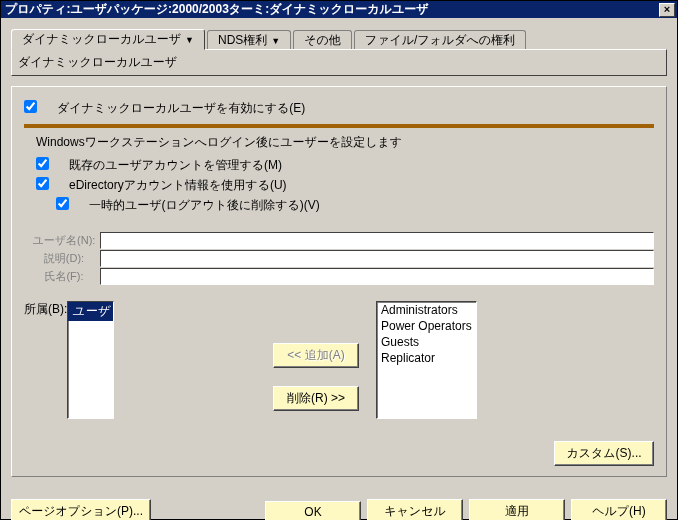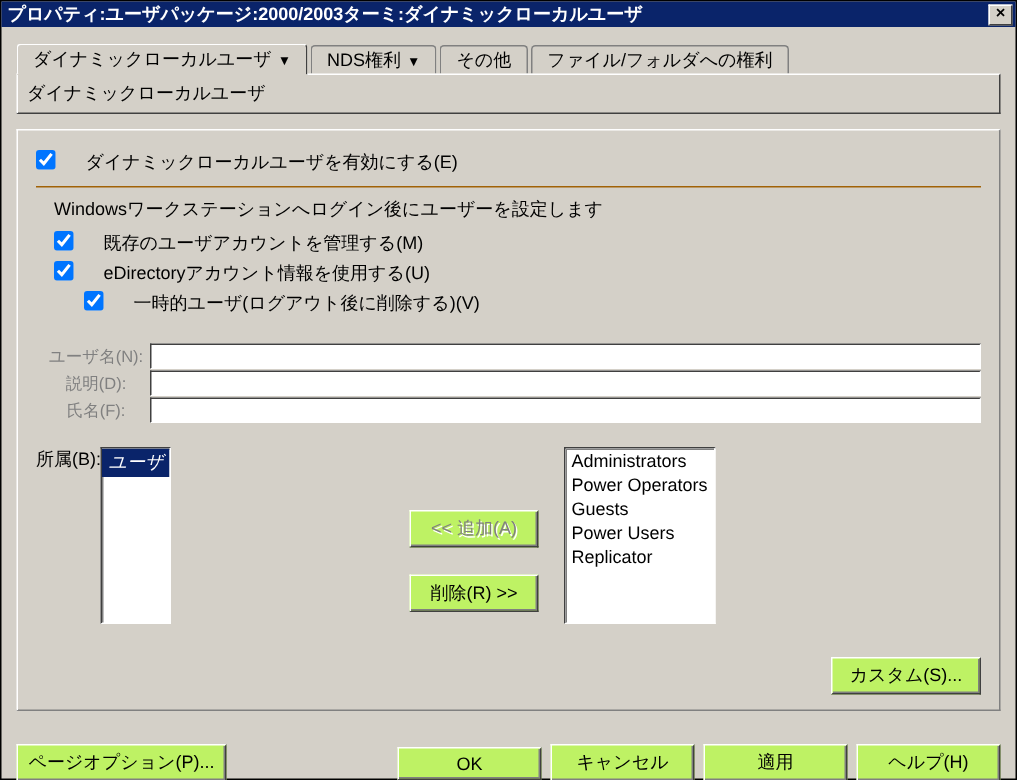--- a/index.html
+++ b/index.html
@@ -109,21 +109,21 @@
     margin: 3px 0;
   }
   .checkbox-row.indent1 { margin-left: 12px; }
   .checkbox-row.indent2 { margin-left: 32px; }
   input[type=checkbox] {
     width: 13px;
     height: 13px;
     margin: 0;
   }
   .grouped {
-    border-top: 1px solid #a16207;
+    border-top: 4px solid #a16207;
     margin-top: 4px;
     padding-top: 2px;
   }
   .desc {
     margin: 4px 0 6px 12px;
   }
   .form-grid {
     margin: 18px 0 4px 4px;
   }
   .form-row {
@@ -175,21 +175,21 @@
     border-right-color: #fff;
     border-bottom-color: #fff;
     box-shadow: inset 1px 1px 0 #808080;
     height: 118px;
     overflow: auto;
     font-size: 12px;
   }
   .listbox .item { padding: 1px 4px; }
   .listbox .item.selected { background: #0a246a; color: #fff; font-style: italic; }
   button.btn {
-    background: #bef264;
+    background: #fef9c3;
     border: 1px solid #404040;
     border-top-color: #fff;
     border-left-color: #fff;
     box-shadow: inset -1px -1px 0 #808080;
     padding: 3px 0;
     font-size: 12px;
     font-family: inherit;
     cursor: default;
     margin-top: 12px;
   }
@@ -289,21 +289,20 @@
           </div>
           <div class="btn-col">
             <button class="btn small" disabled="">&lt;&lt; 追加(A)</button>
             <button class="btn small">削除(R) &gt;&gt;</button>
           </div>
           <div class="list-col right">
             <div class="listbox">
               <div class="item">Administrators</div>
               <div class="item">Power Operators</div>
               <div class="item">Guests</div>
-              <div class="item">Power Users</div>
               <div class="item">Replicator</div>
             </div>
           </div>
         </div>
 
         <div class="custom-row">
           <button class="btn">カスタム(S)...</button>
         </div>
       </div>
     </div>

